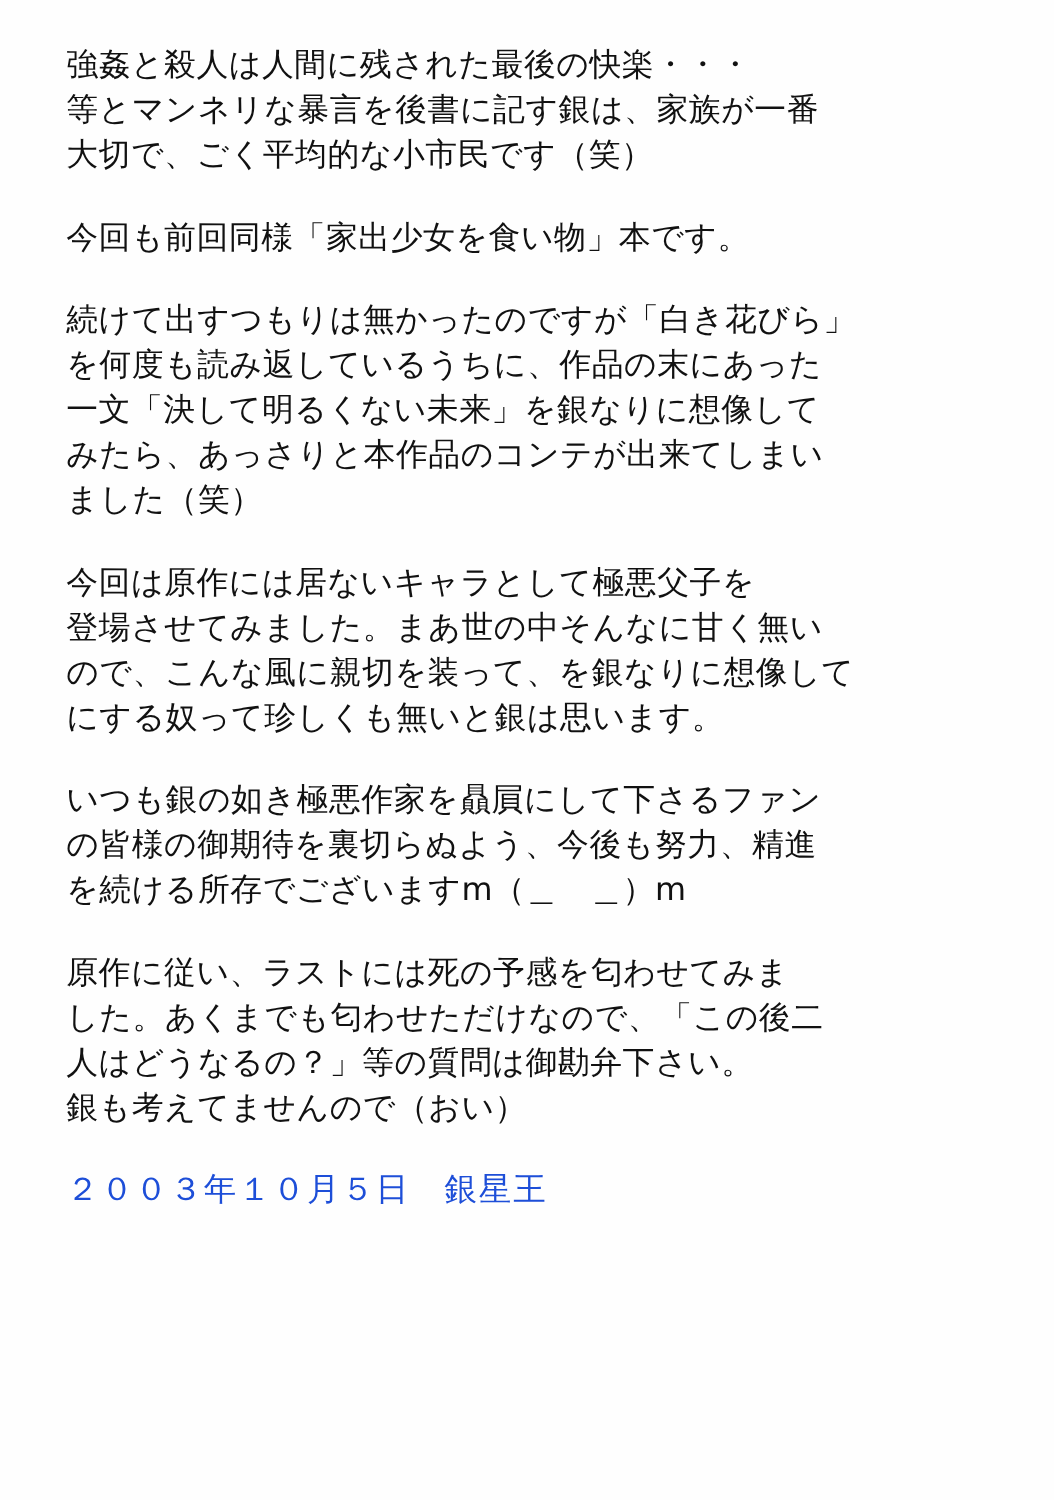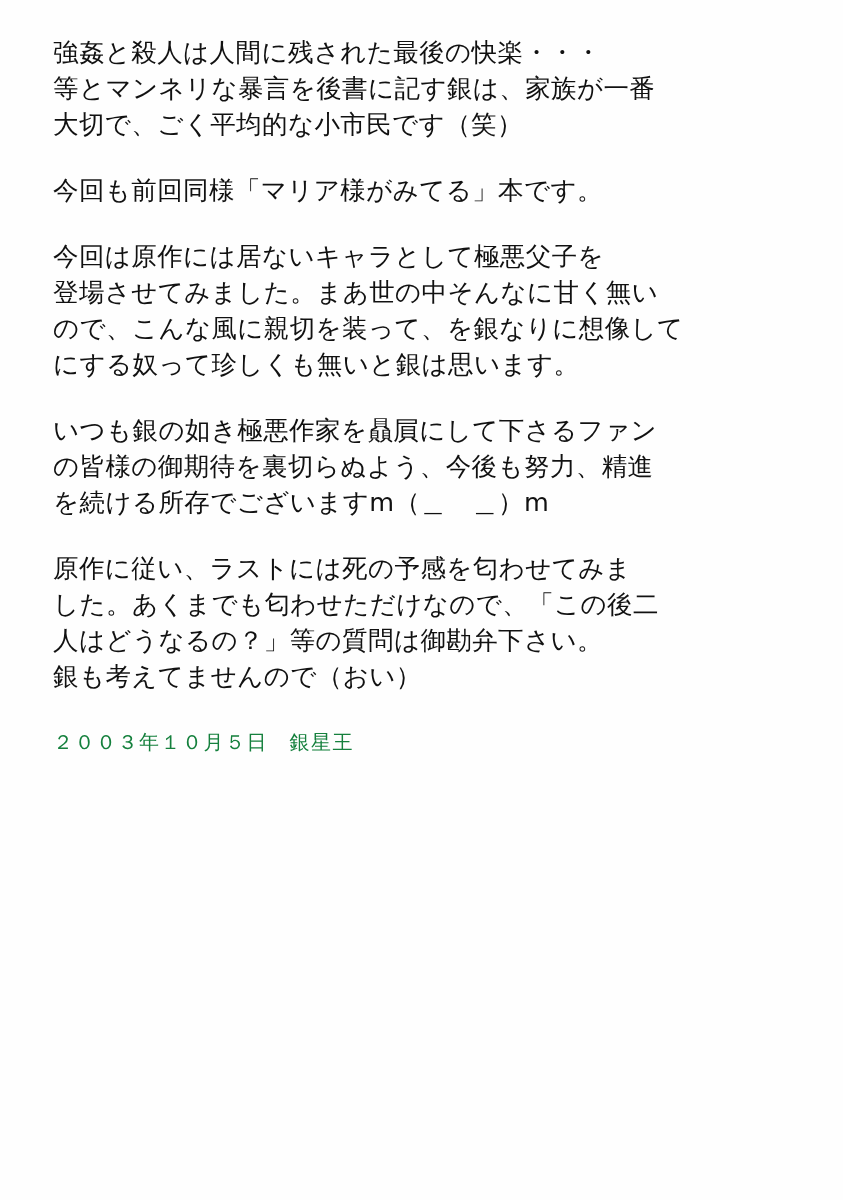--- a/index.html
+++ b/index.html
@@ -30,36 +30,41 @@
     font-weight: 500;
   }
   .para {
     margin: 0 0 30px 0;
     white-space: pre-wrap;
   }
   .signature-block {
     margin-top: 12px;
   }
   .signature {
-    font-size: 20px;
+    font-size: 26px;
     line-height: 36px;
     letter-spacing: 1.5px;
-    color: #15803d;
+    color: #1d4ed8;
     white-space: pre-wrap;
   }
 </style>
 </head>
 <body>
 
 <div class="page">
   <div class="afterword">
     <p class="para">強姦と殺人は人間に残された最後の快楽・・・
 等とマンネリな暴言を後書に記す銀は、家族が一番
 大切で、ごく平均的な小市民です（笑）</p>
-    <p class="para">今回も前回同様「マリア様がみてる」本です。</p>
+    <p class="para">今回も前回同様「家出少女を食い物」本です。</p>
+    <p class="para">続けて出すつもりは無かったのですが「白き花びら」
+を何度も読み返しているうちに、作品の末にあった
+一文「決して明るくない未来」を銀なりに想像して
+みたら、あっさりと本作品のコンテが出来てしまい
+ました（笑）</p>
     <p class="para">今回は原作には居ないキャラとして極悪父子を
 登場させてみました。まあ世の中そんなに甘く無い
 ので、こんな風に親切を装って、を銀なりに想像して
 にする奴って珍しくも無いと銀は思います。</p>
     <p class="para">いつも銀の如き極悪作家を贔屓にして下さるファン
 の皆様の御期待を裏切らぬよう、今後も努力、精進
 を続ける所存でございますm（＿　＿）m</p>
     <p class="para">原作に従い、ラストには死の予感を匂わせてみま
 した。あくまでも匂わせただけなので、「この後二
 人はどうなるの？」等の質問は御勘弁下さい。

